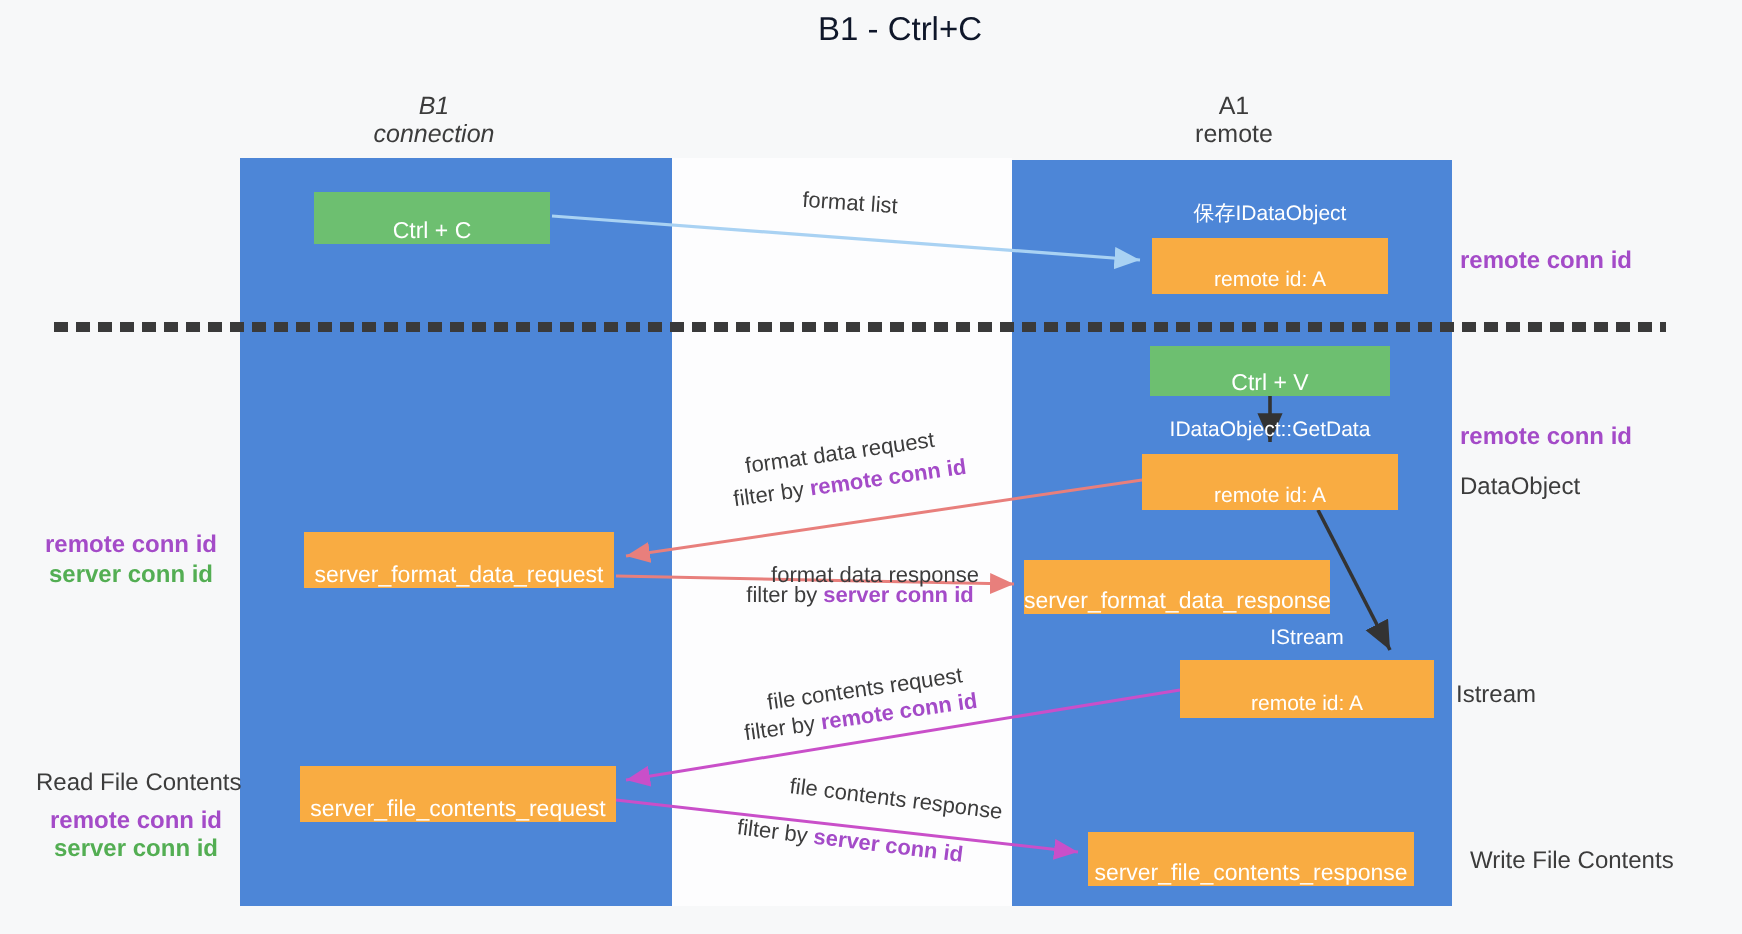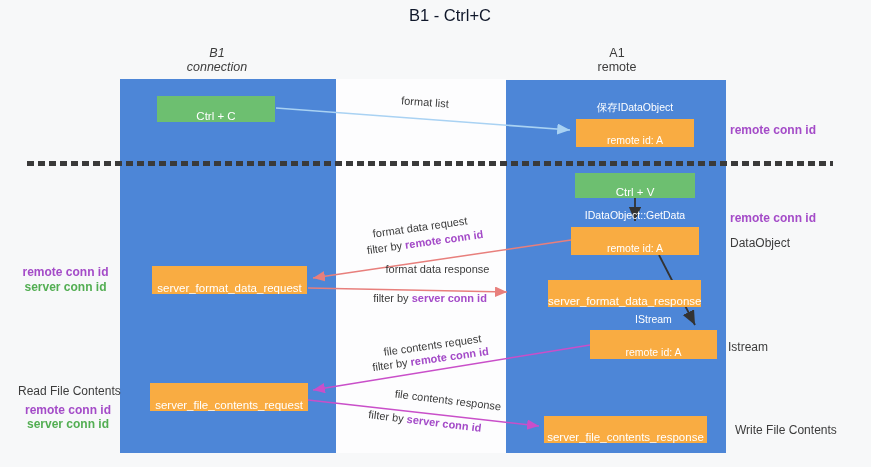--- a/index.html
+++ b/index.html
@@ -43,21 +43,21 @@
   }
   .node.green{background:#6dbf70;font-size:12px;}
   .node.orange{background:#f9ac42;gap:20px;}
   .node .l1,.node .l2{line-height:13px;font-size:10.5px;}
   .node.single{font-size:11.5px;}
   .n-ctrl-c{left:157px;top:96px;width:118px;height:26px;}
   .n-save{left:576px;top:119px;width:118px;height:28px;}
   .n-ctrl-v{left:575px;top:173px;width:120px;height:25px;}
   .n-getdata{left:571px;top:227px;width:128px;height:28px;}
   .n-sfdreq{left:152px;top:266px;width:155px;height:28px;}
-  .n-sfdresp{left:512px;top:280px;width:153px;height:27px;margin-left:36px;}
+  .n-sfdresp{left:512px;top:280px;width:153px;height:27px;}
   .n-istream{left:590px;top:330px;width:127px;height:29px;}
   .n-sfcreq{left:150px;top:383px;width:158px;height:28px;}
   .n-sfcresp{left:544px;top:416px;width:163px;height:27px;}
   svg.arrows{position:absolute;left:0;top:0;z-index:2;}
   .flabel{
     position:absolute;z-index:5;color:#3c3c3c;font-size:11px;
     text-align:center;white-space:nowrap;
   }
   .rot-neg{transform:rotate(-8deg);}
   .rot-pos{transform:rotate(7deg);}
@@ -154,21 +154,21 @@
     <div>server_file_contents_response</div>
   </div>
 
   <div class="flabel rot-slight" style="left:365px;top:96px;width:120px;">format list</div>
 
   <div class="flabel rot-neg" style="left:350px;top:221px;width:140px;">format data request</div>
   <div class="flabel rot-neg" style="left:345px;top:236px;width:160px;">
     <span>filter by </span><span class="key-purple">remote conn id</span>
   </div>
 
-  <div class="flabel" style="left:380px;top:263px;width:115px;">format data response</div>
+  <div class="flabel" style="left:380px;top:282px;width:115px;">format data response</div>
   <div class="flabel" style="left:365px;top:292px;width:130px;">
     <span>filter by </span><span class="key-purple">server conn id</span>
   </div>
 
   <div class="flabel rot-neg" style="left:375px;top:339px;width:115px;">file contents request</div>
   <div class="flabel rot-neg" style="left:358px;top:353px;width:145px;">
     <span>filter by </span><span class="key-purple">remote conn id</span>
   </div>
 
   <div class="flabel rot-pos" style="left:388px;top:394px;width:120px;">file contents response</div>

